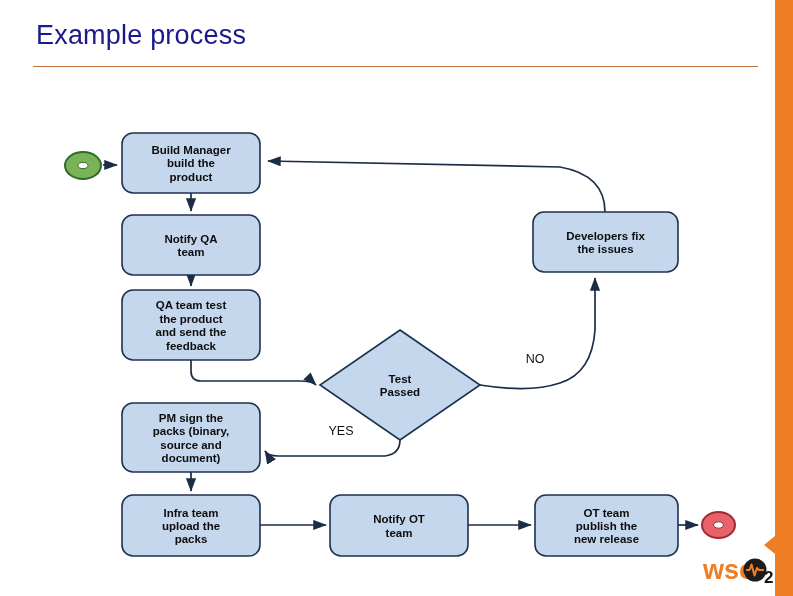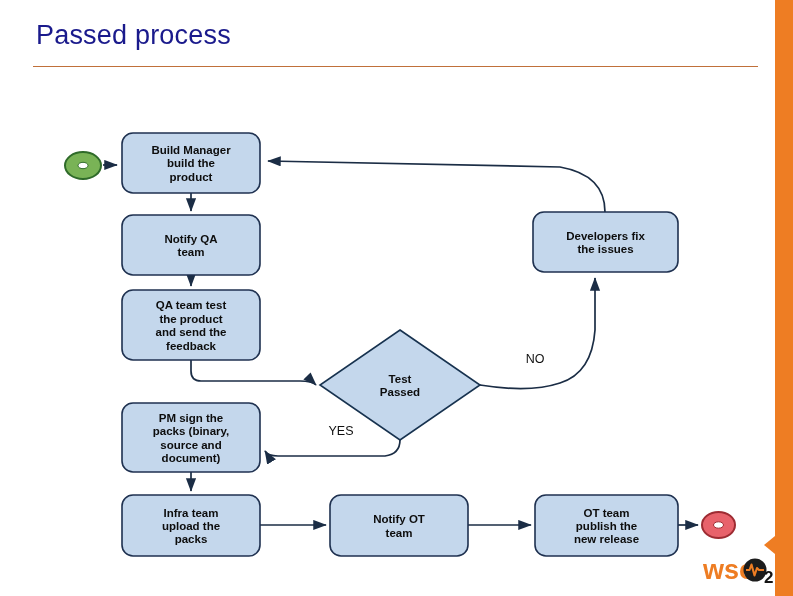--- a/index.html
+++ b/index.html
@@ -58,21 +58,21 @@
   .logo-text{
     font-family:"Liberation Sans","DejaVu Sans",sans-serif;
     font-size:27px;font-weight:bold;fill:#ee7d23;
   }
 </style>
 </head>
 <body>
 
 <div id="slide">
 
-  <div class="title">Passed process</div>
+  <div class="title">Example process</div>
   <div class="title-rule"></div>
 
   <div class="diagram">
     <svg id="flow-svg" width="793" height="500" viewBox="0 0 793 500">
       <defs>
         <marker id="arrow" markerWidth="9" markerHeight="9" refX="7.5" refY="3" orient="auto" markerUnits="strokeWidth">
           <path d="M0,0 L8,3 L0,6 z" fill="#1b2d45"></path>
         </marker>
       </defs>
       <g id="edges-layer">

